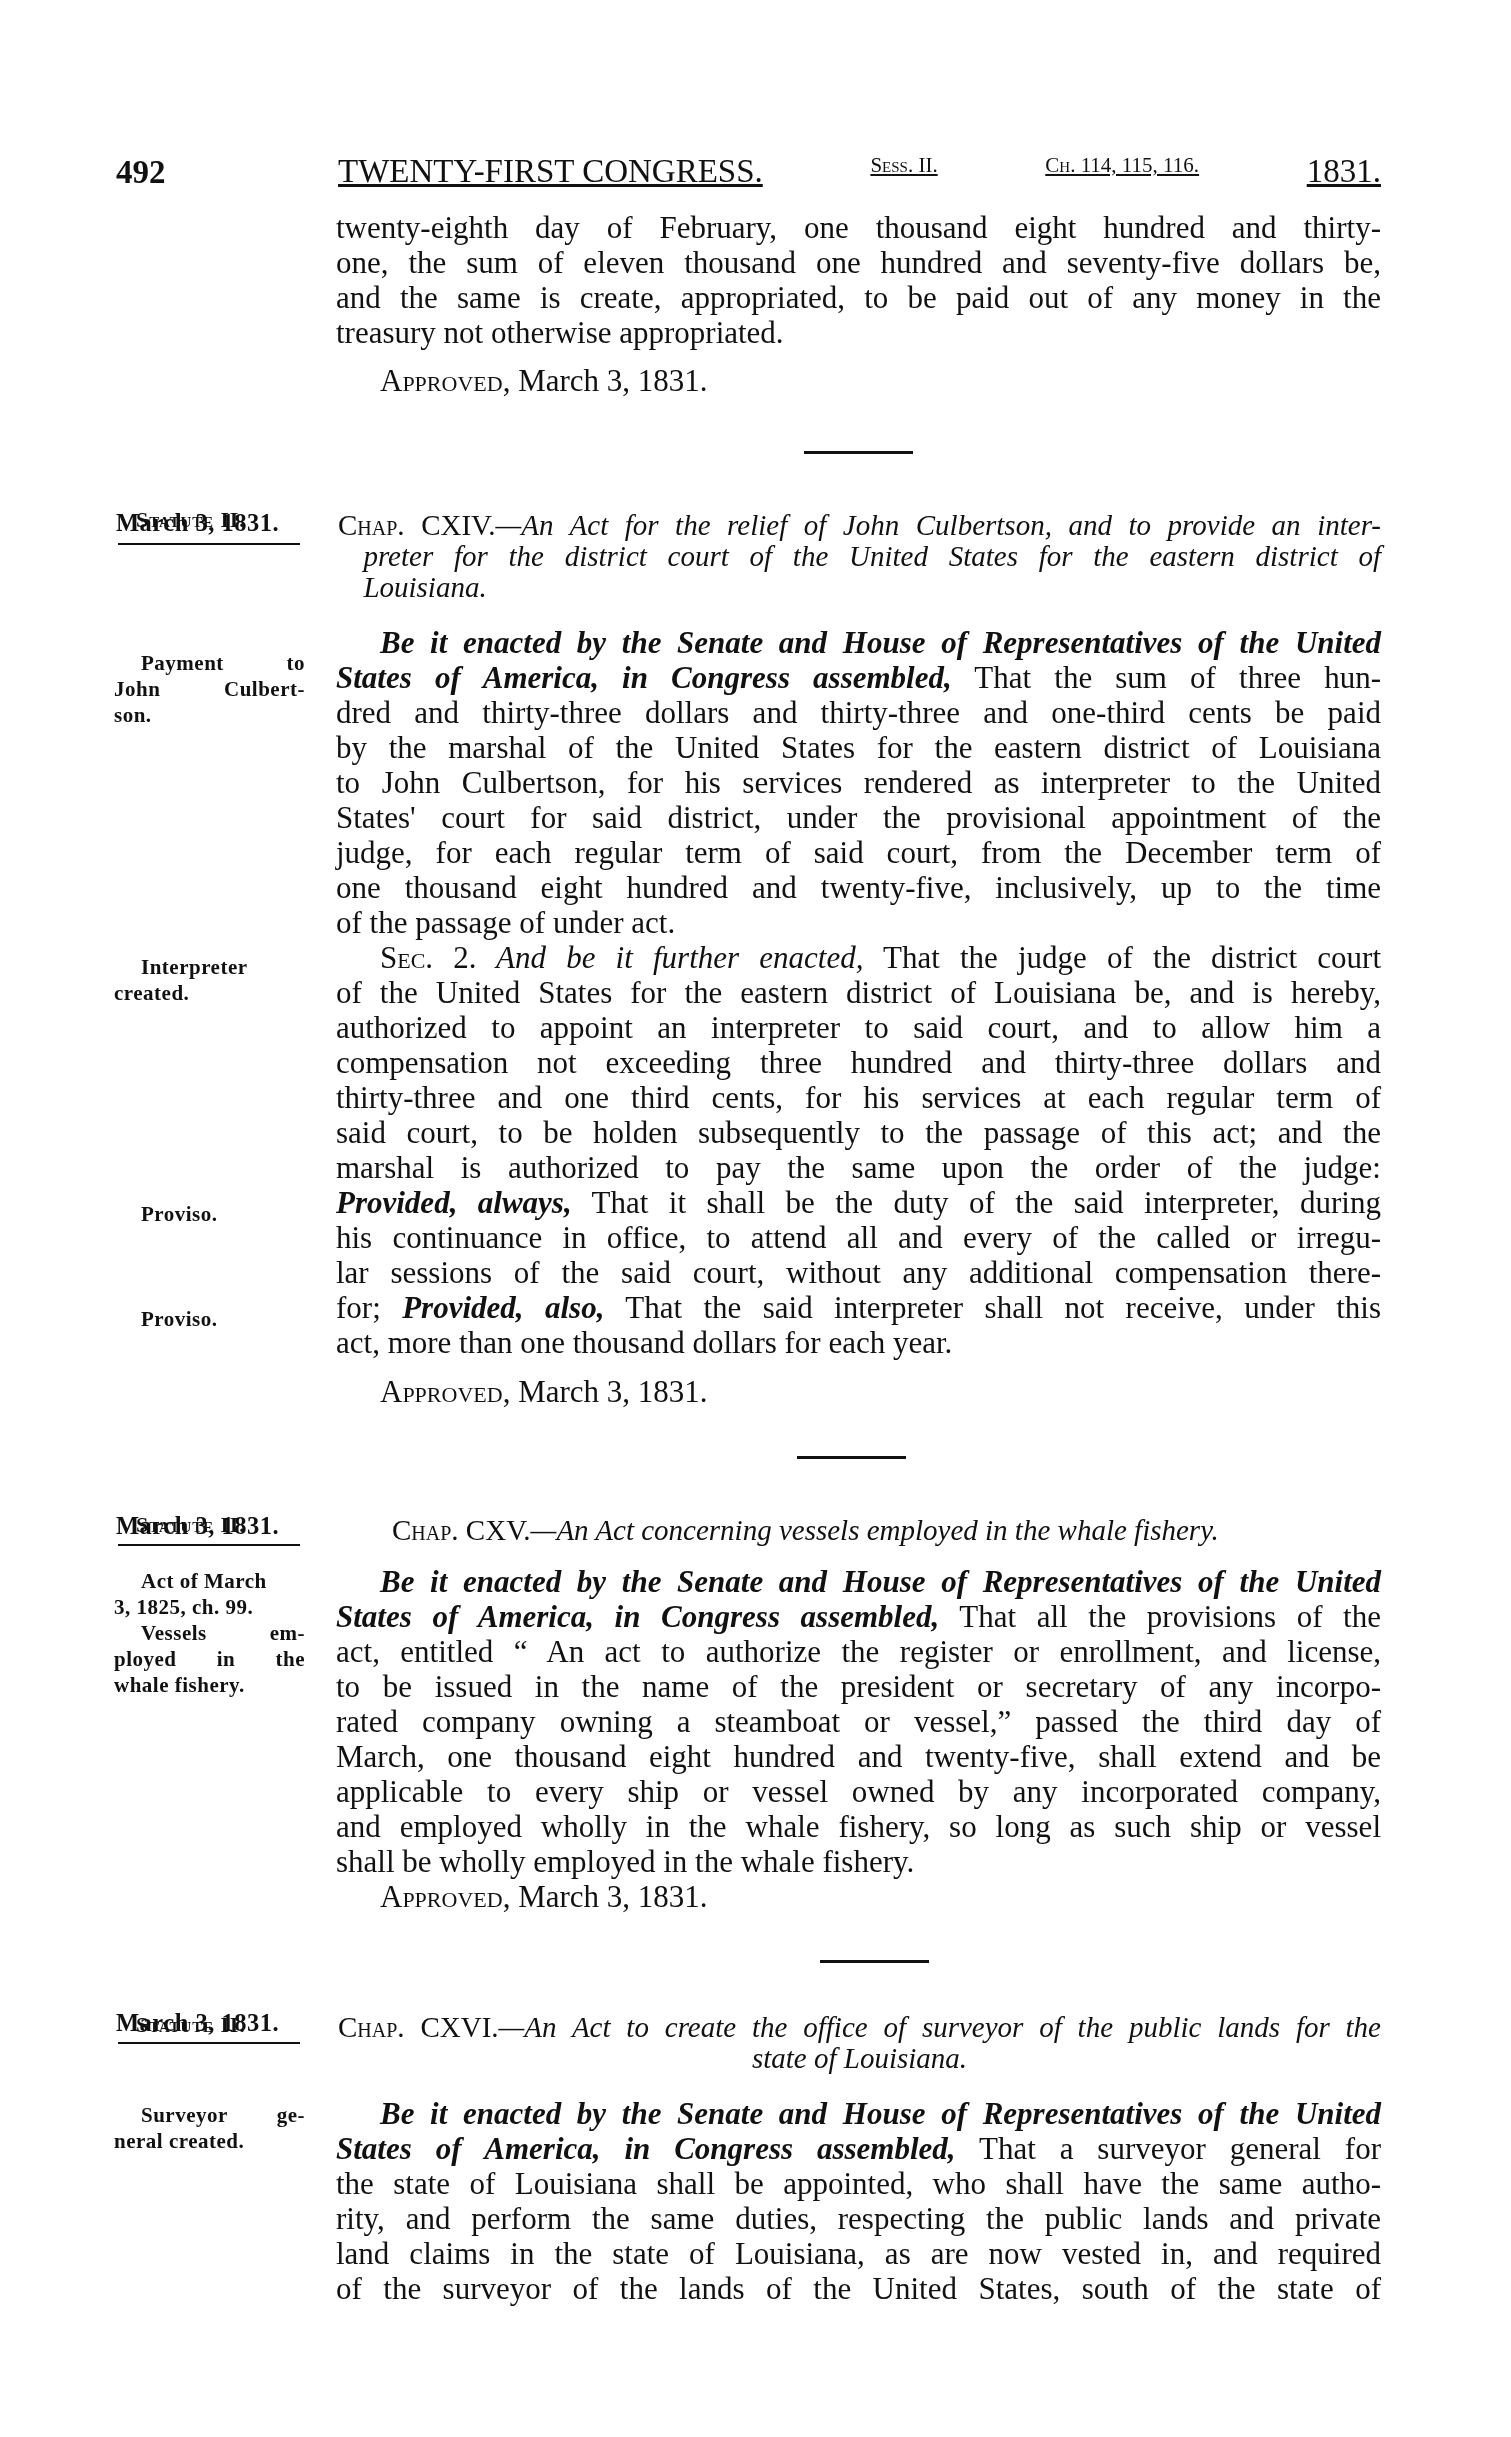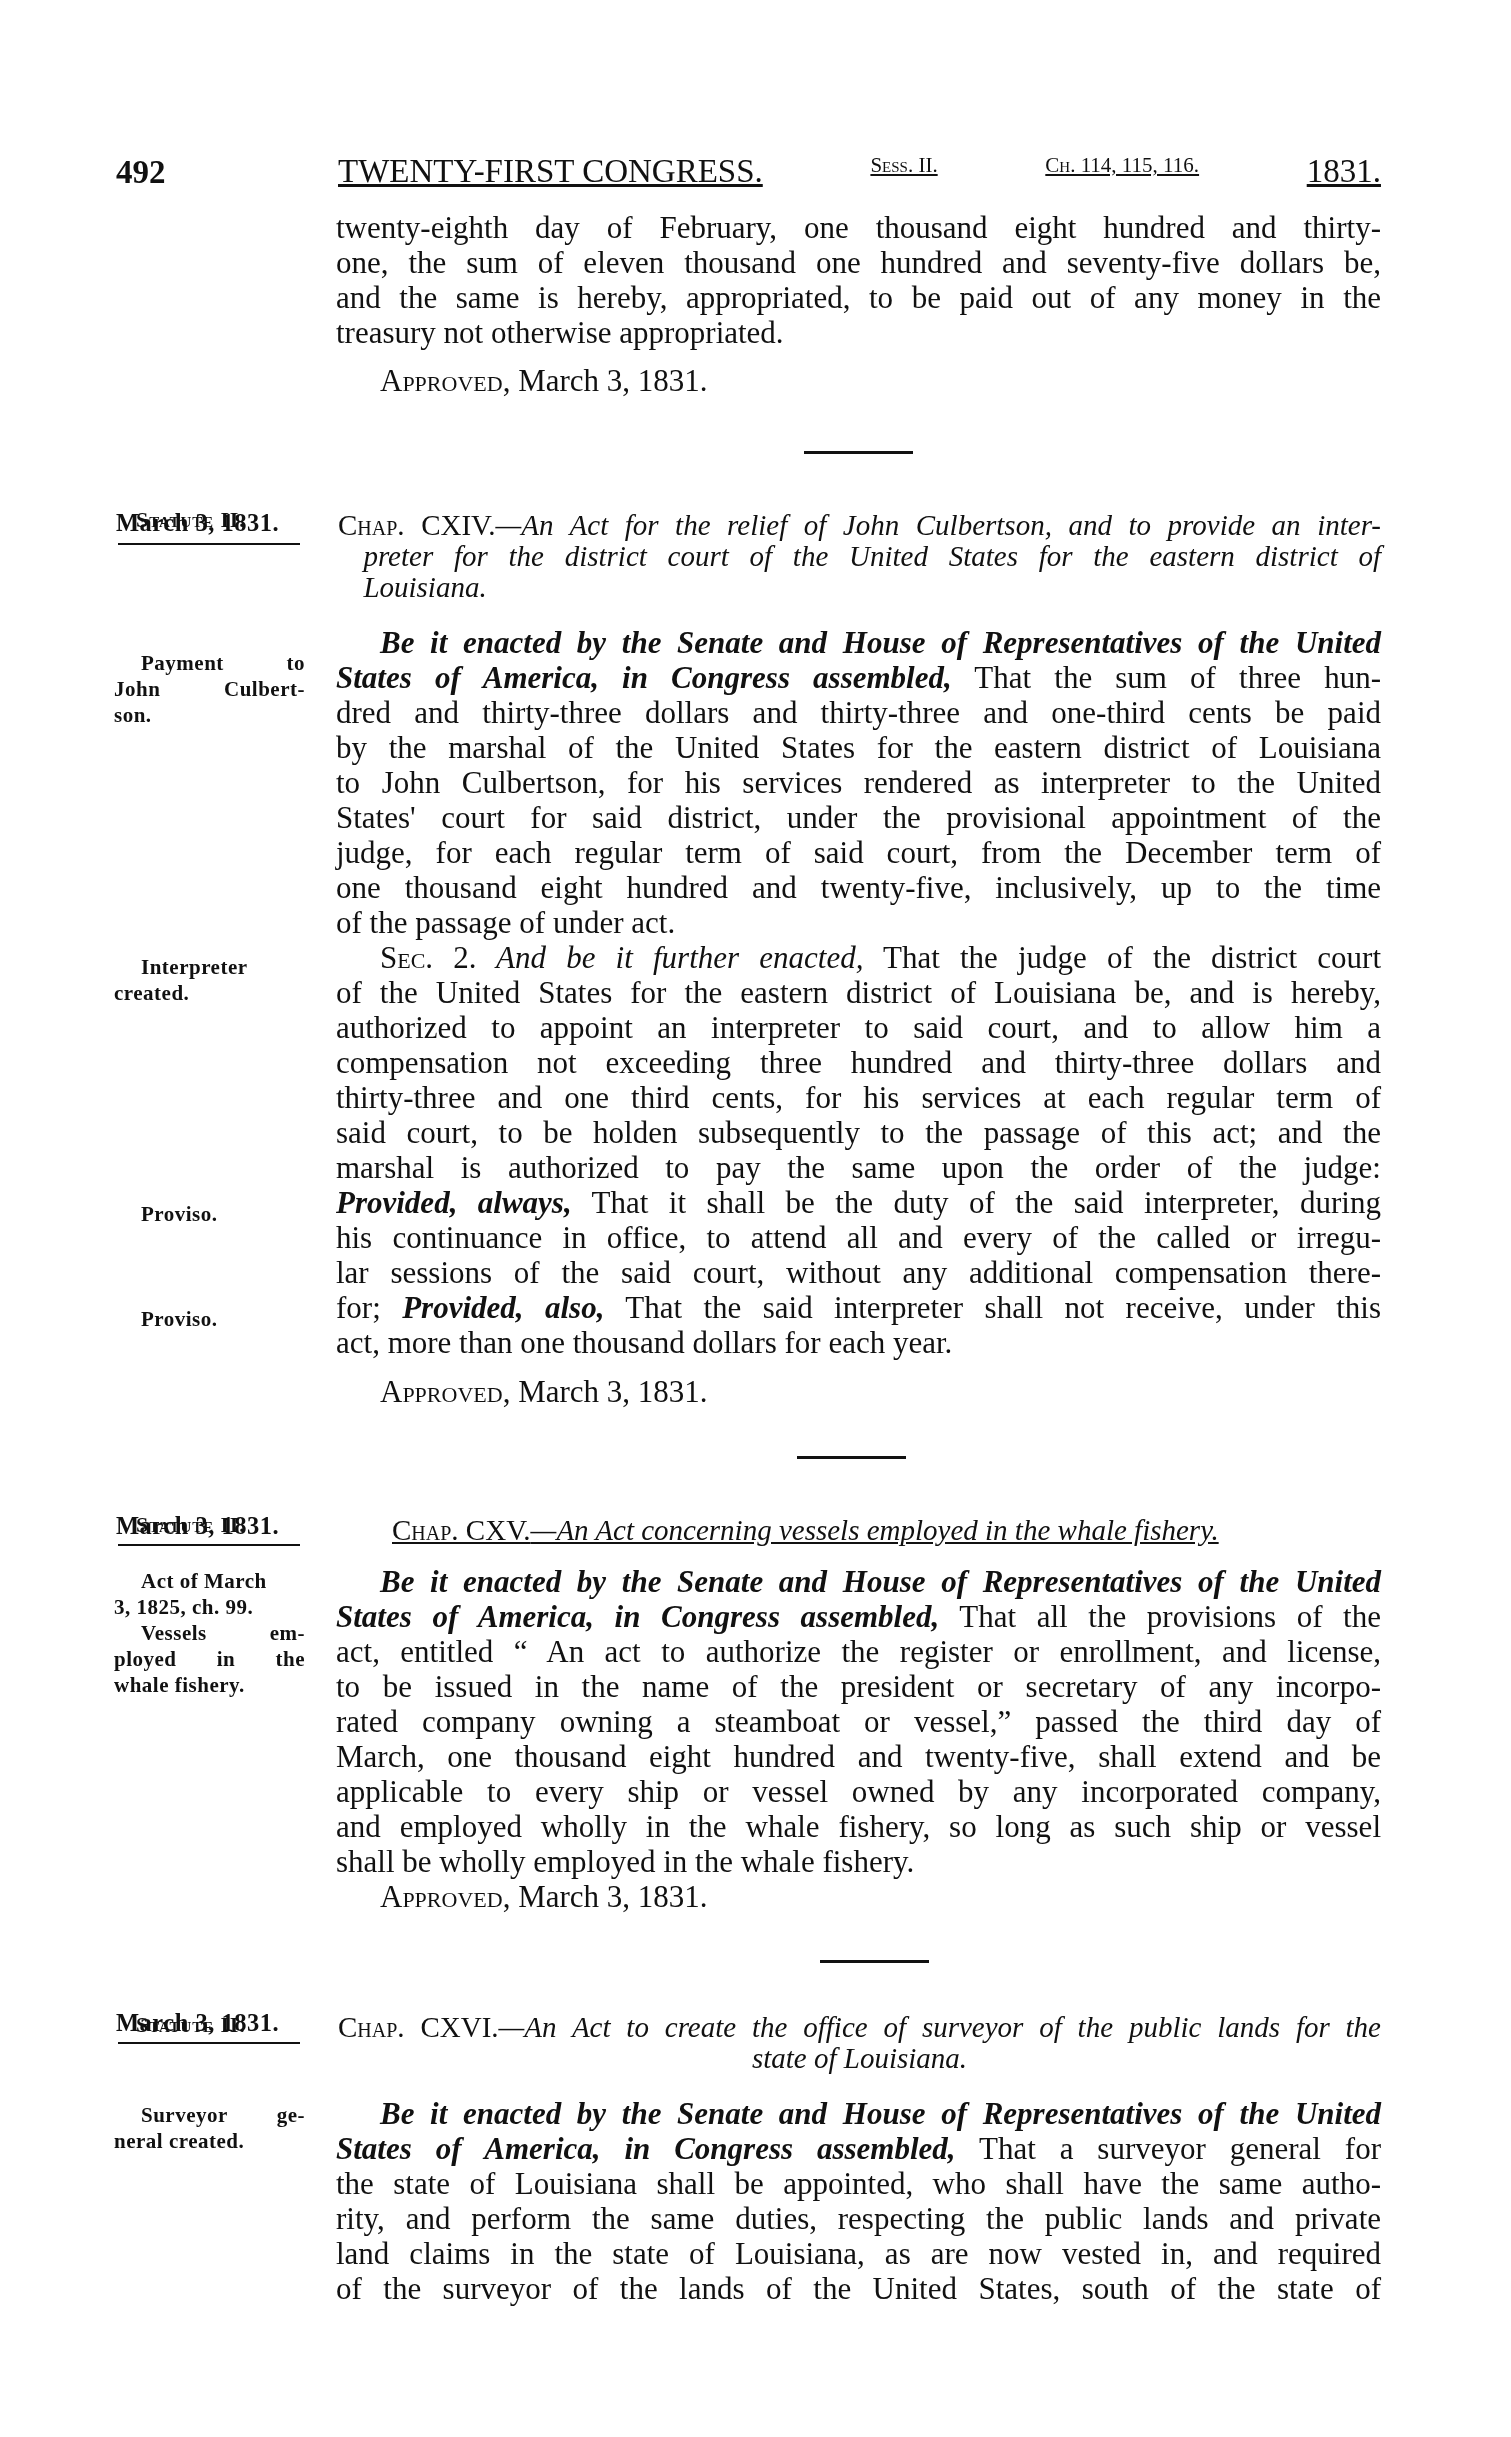--- a/index.html
+++ b/index.html
@@ -27,39 +27,39 @@
   .date { position: absolute; left: 116px; font-size: 24.5px; font-weight: bold; white-space: nowrap; letter-spacing: 0.5px; }
   .date-rule { position: absolute; left: 118px; width: 182px; height: 1.8px; background: #111; }
   .note { position: absolute; left: 114px; width: 191px; font-size: 21px; line-height: 26px; font-weight: bold; letter-spacing: 0.5px; }
   .note .line { display: block; white-space: nowrap; text-align: justify; text-align-last: justify; }
   .note .line.last { text-align-last: left; }
   .note .line.indent { padding-left: 27px; }
   .chap-title { position: absolute; left: 338px; width: 1043px; font-size: 29px; line-height: 31px; }
   .chap-title .line { display: block; white-space: nowrap; text-align: justify; text-align-last: justify; }
   .chap-title .line.last { text-align-last: left; padding-left: 25.4px; }
   .chap-title .line.center { text-align: center; text-align-last: center; }
-  .chap-title .line.cxv { text-align-last: left; padding-left: 54px; text-decoration: underline; }
+  .chap-title .line.cxv { text-align-last: left; padding-left: 54px; }
   .it { font-style: italic; }
   .bi { font-style: italic; font-weight: bold; }
 </style>
 </head>
 <body>
 
 <div class="abs page-num">492</div>
 <div class="abs running-head">
   <span>TWENTY-FIRST CONGRESS.</span>
   <span class="sess sc">Sess. II.</span>
   <span class="sess sc">Ch. 114, 115, 116.</span>
   <span>1831.</span>
 </div>
 
 <div class="body-text" style="top:210px">
   <span class="line">twenty-eighth day of February, one thousand eight hundred and thirty-</span>
   <span class="line">one, the sum of eleven thousand one hundred and seventy-five dollars be,</span>
-  <span class="line">and the same is hereby, appropriated, to be paid out of any money in the</span>
+  <span class="line">and the same is create, appropriated, to be paid out of any money in the</span>
   <span class="line last">treasury not otherwise appropriated.</span>
 </div>
 <div class="approved" style="top:363px">
   <span class="sc">Approved,</span>
   <span>March 3, 1831.</span>
 </div>
 
 <div class="rule" style="left:804px; top:451px; width:109px;"></div>
 
 <div class="statute" style="top:459px">Statute II.</div>

